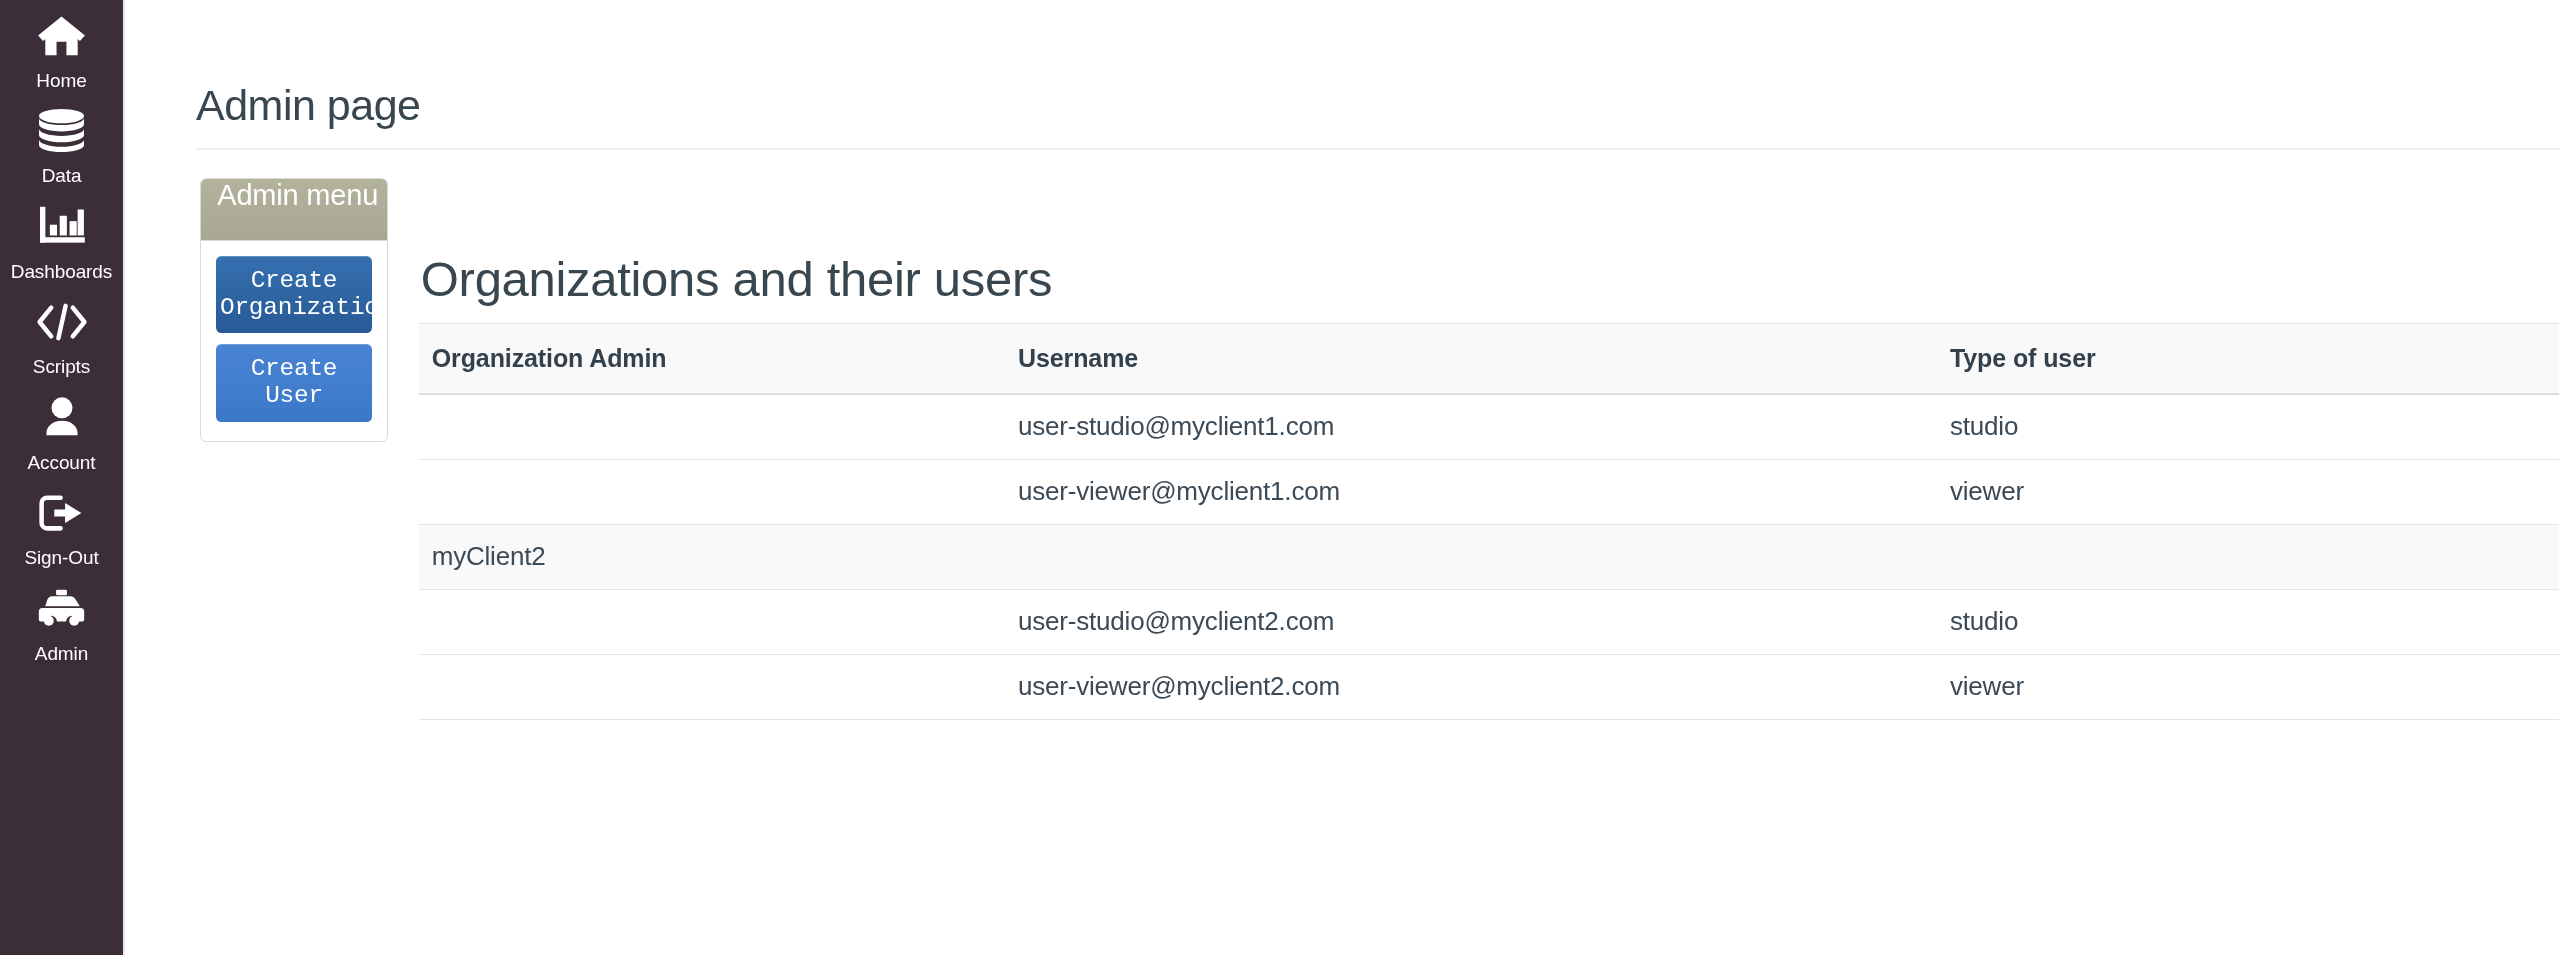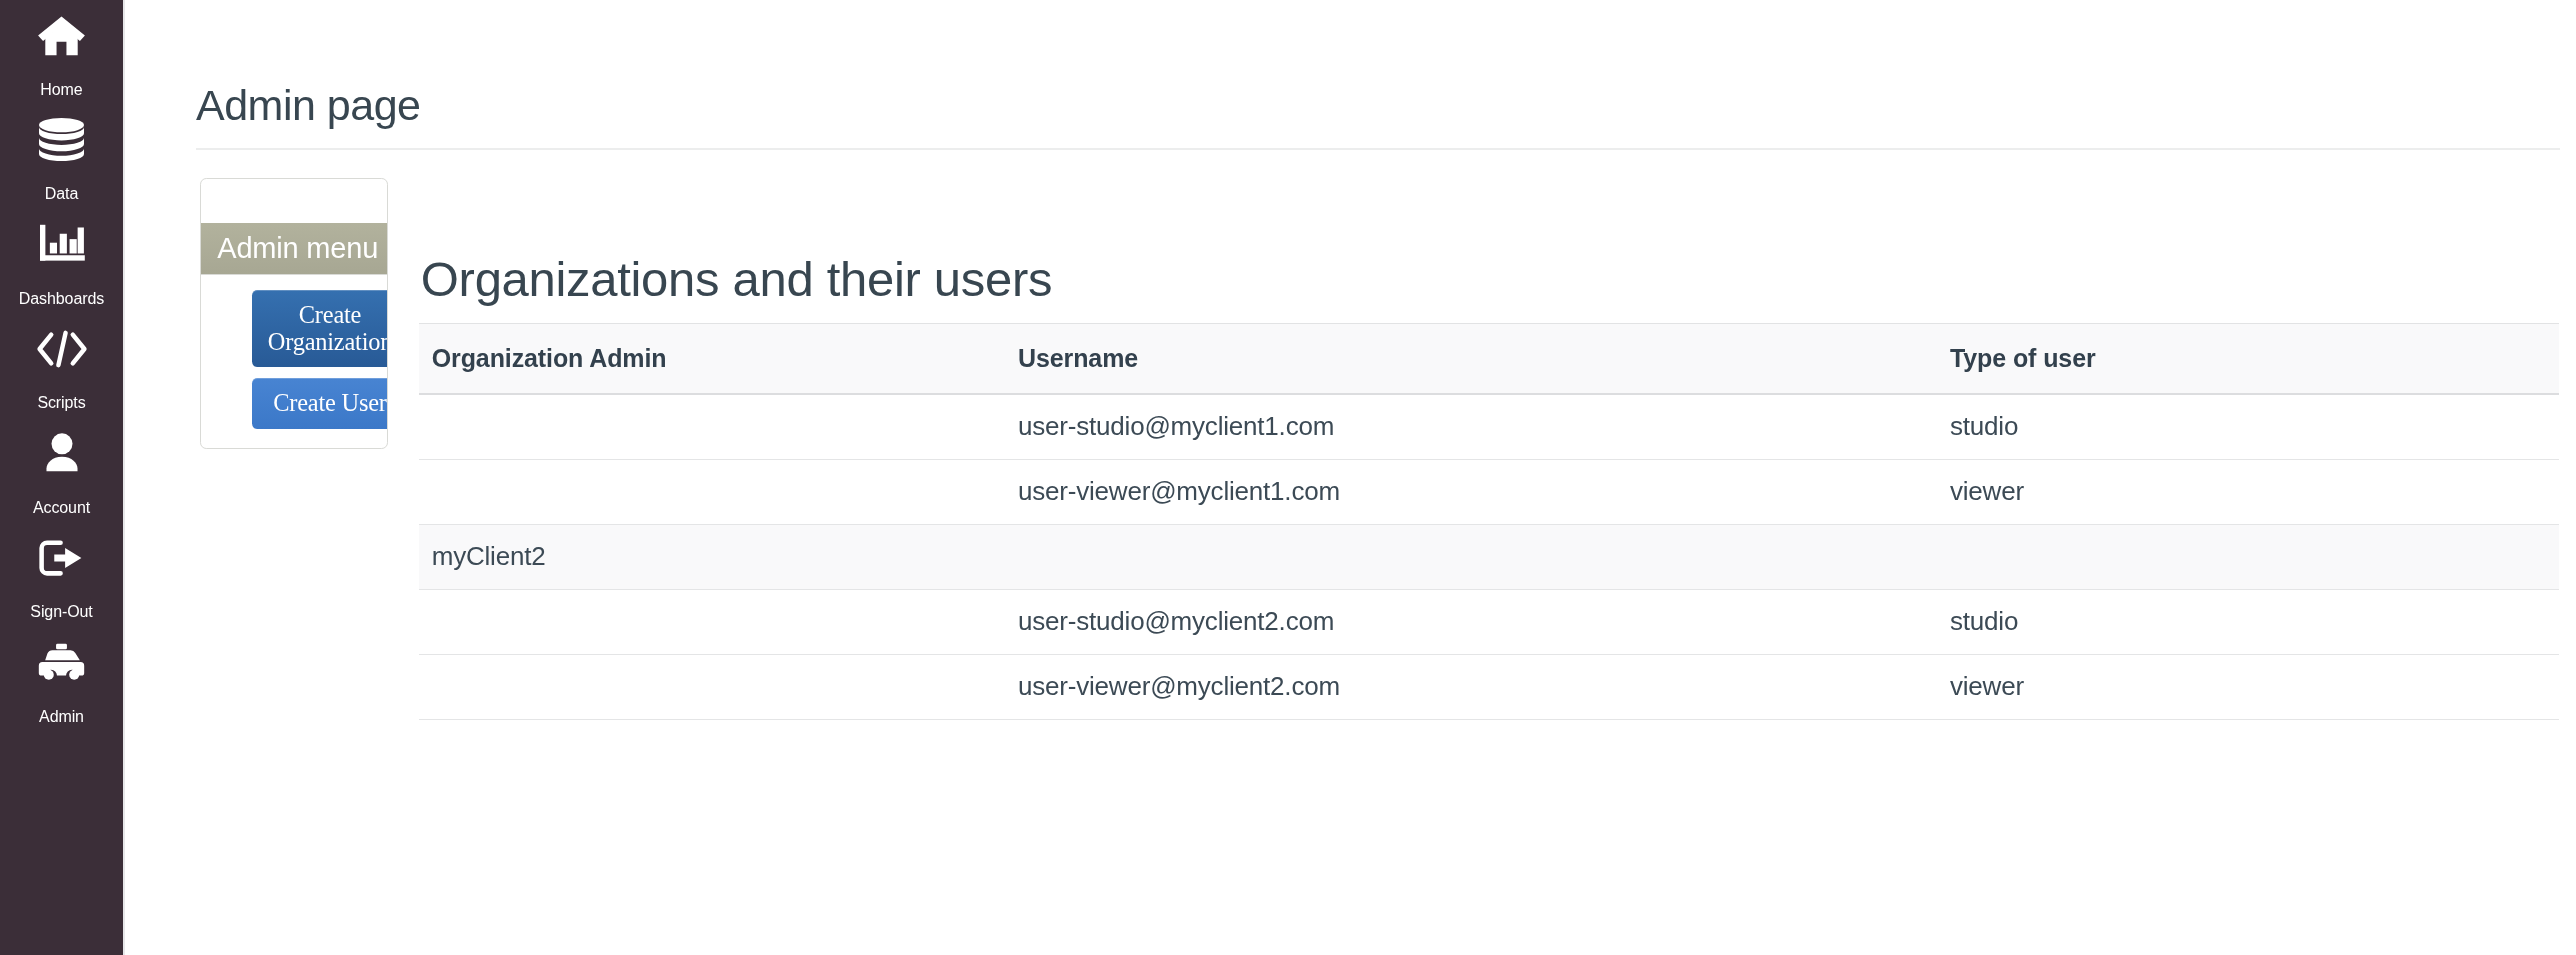--- a/index.html
+++ b/index.html
@@ -41,23 +41,23 @@
   }
   .nav-icon {
     height: 45px;
     display: flex;
     align-items: center;
     justify-content: center;
   }
   .nav-icon svg { display: block; }
   .nav-label {
     color: #ffffff;
-    font-size: 16px;
+    font-size: 19px;
     line-height: 27px;
-    margin-top: 18px;
+    margin-top: 9px;
     white-space: nowrap;
     letter-spacing: -0.1px;
   }
 
   
   #main {
     position: absolute;
     left: 128px; top: 0;
     right: 0; bottom: 0;
     background: #ffffff;
@@ -90,54 +90,51 @@
     top: 178px;
     width: 188px;
     border: 0.9px solid #d9dad6;
     border-radius: 6.3px;
     background: #ffffff;
     box-sizing: border-box;
     overflow: hidden;
   }
   #admin-panel-header {
     background: linear-gradient(to bottom, #b2b29d, #a7a793);
-    height: 52px;
+    height: 62px;
     display: flex;
-    align-items: center;
     padding-left: 16.3px;
     box-sizing: border-box;
     border-bottom: 0.9px solid #d9dad6;
-    margin-top: 44px;
   }
   #admin-panel-title {
     color: #ffffff;
     font-size: 29px;
     font-weight: 300;
     line-height: 33px;
     letter-spacing: -0.2px;
   }
   #admin-panel-body {
     padding: 14.5px 15.4px 19px 15.4px;
   }
   .menu-btn {
     display: block;
     width: 100%;
     border: none;
     border-radius: 5.4px;
     color: #ffffff;
-    font-family: Liberation Serif, serif;
+    font-family: Liberation Mono, monospace;
     font-size: 24.4px;
     font-weight: 300;
     line-height: 27px;
     padding: 11px 3.6px 12.7px 3.6px;
     box-sizing: border-box;
     cursor: pointer;
     text-align: center;
     letter-spacing: -0.2px;
-    margin-left: 36px;
   }
   #btn-create-organization {
     background: linear-gradient(to bottom, #3570b0, #285a96);
     box-shadow: inset 0 0.9px 0 rgba(255,255,255,0.22);
     margin-bottom: 11px;
   }
   #btn-create-user {
     background: linear-gradient(to bottom, #4884d2, #3b78c8);
     box-shadow: inset 0 0.9px 0 rgba(255,255,255,0.22);
   }

